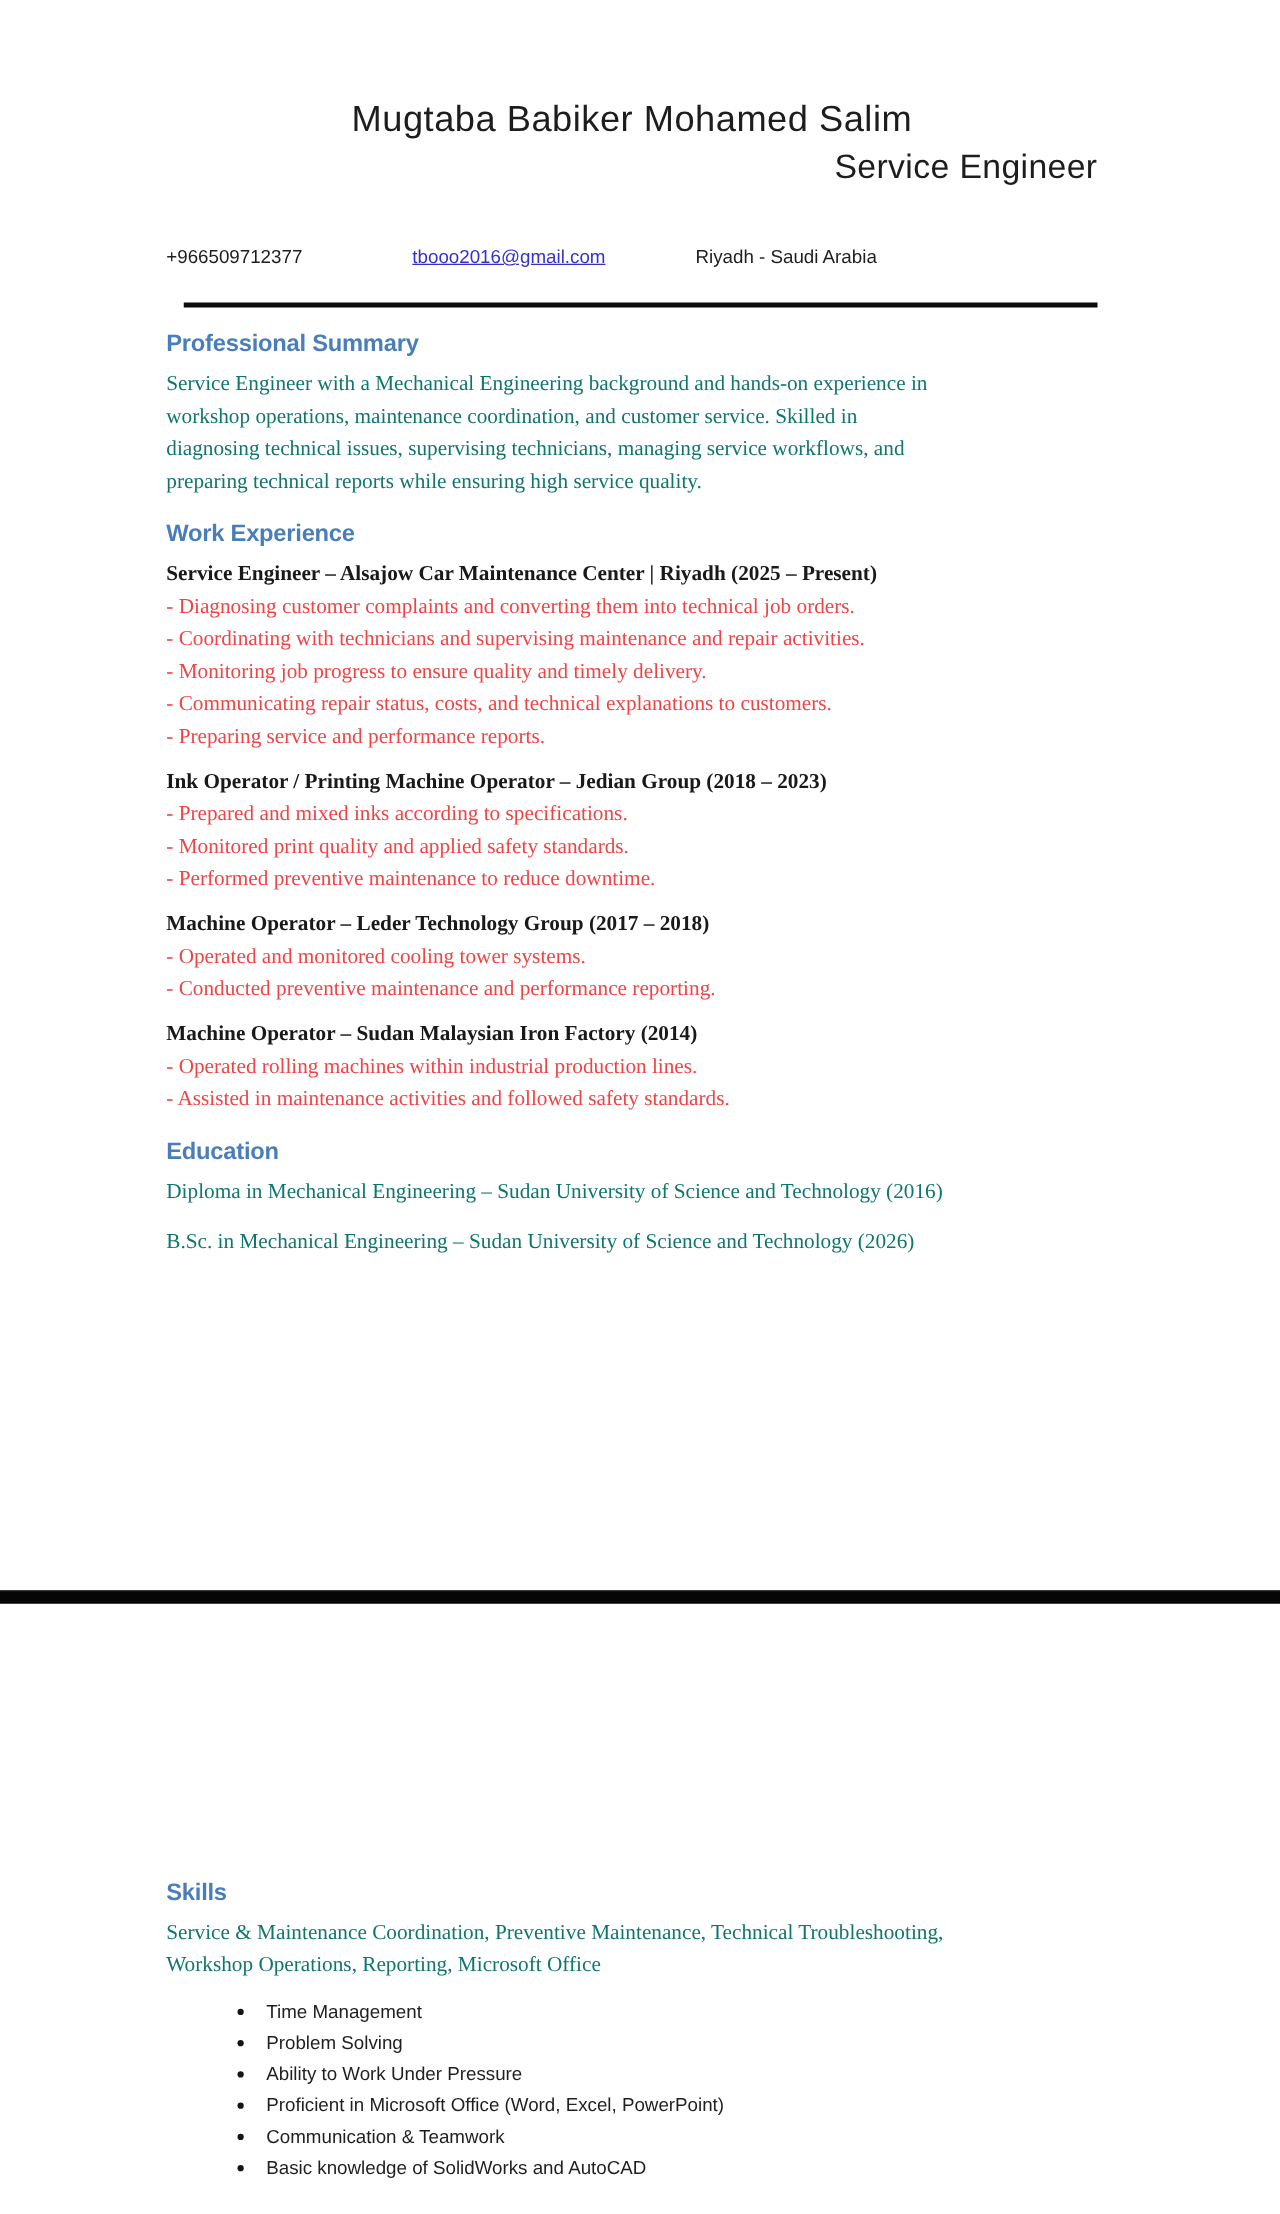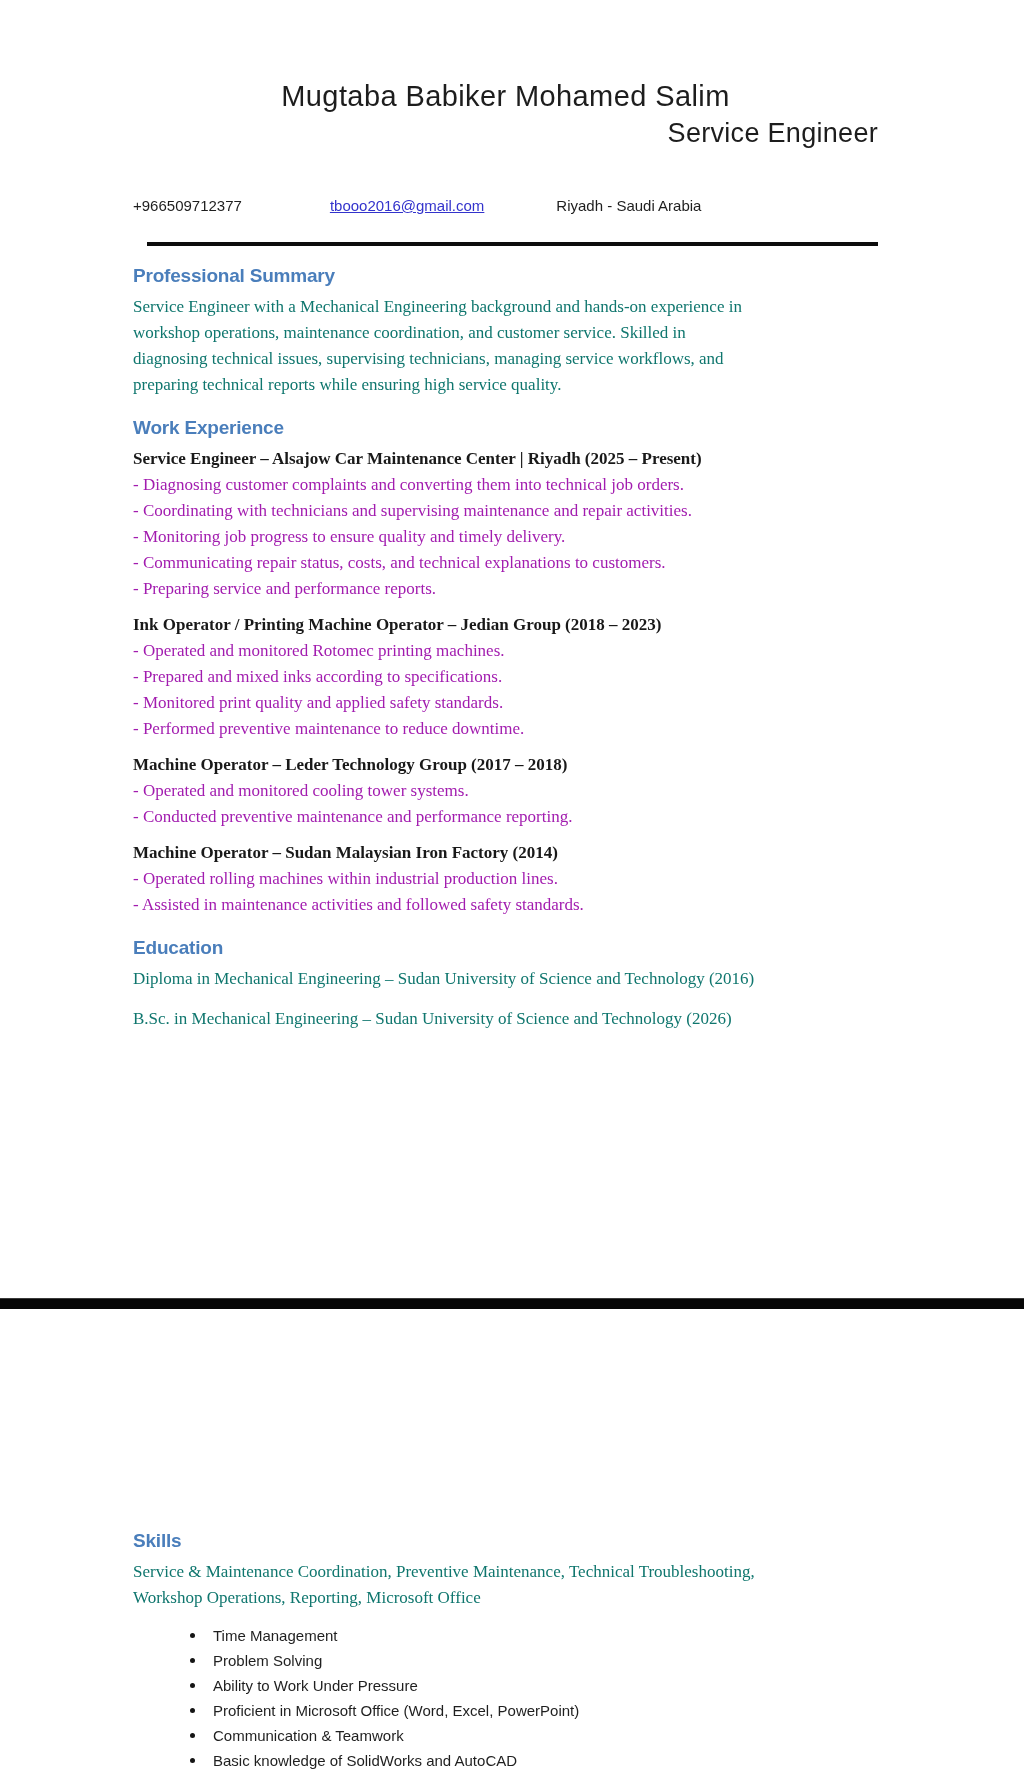--- a/index.html
+++ b/index.html
@@ -71,21 +71,21 @@
   .job-head {
     margin: 0;
     font: 700 17px/26px "Liberation Serif", serif;
     color: #191919;
   }
   .job .job-head { margin-top: 0; }
   .section-experience .job:first-of-type { margin-top: 6px; }
   .job-bullet {
     margin: 0;
     font: 400 17px/26px "Liberation Serif", serif;
-    color: #a21caf;
+    color: #ef4444;
   }
 
   .edu-item { margin: 6px 0 0 0; }
   .edu-item + .edu-item { margin-top: 14px; }
 
   
   .page-break {
     margin-top: 266px;
     width: 1024px; height: 11px;
     background: #060606;
@@ -150,21 +150,20 @@
         <p class="job-head">Service Engineer – Alsajow Car Maintenance Center | Riyadh (2025 – Present)</p>
         <p class="job-bullet">- Diagnosing customer complaints and converting them into technical job orders.</p>
         <p class="job-bullet">- Coordinating with technicians and supervising maintenance and repair activities.</p>
         <p class="job-bullet">- Monitoring job progress to ensure quality and timely delivery.</p>
         <p class="job-bullet">- Communicating repair status, costs, and technical explanations to customers.</p>
         <p class="job-bullet">- Preparing service and performance reports.</p>
       </div>
 
       <div class="job">
         <p class="job-head">Ink Operator / Printing Machine Operator – Jedian Group (2018 – 2023)</p>
-        <p class="job-bullet">- Operated and monitored Rotomec printing machines.</p>
         <p class="job-bullet">- Prepared and mixed inks according to specifications.</p>
         <p class="job-bullet">- Monitored print quality and applied safety standards.</p>
         <p class="job-bullet">- Performed preventive maintenance to reduce downtime.</p>
       </div>
 
       <div class="job">
         <p class="job-head">Machine Operator – Leder Technology Group (2017 – 2018)</p>
         <p class="job-bullet">- Operated and monitored cooling tower systems.</p>
         <p class="job-bullet">- Conducted preventive maintenance and performance reporting.</p>
       </div>

